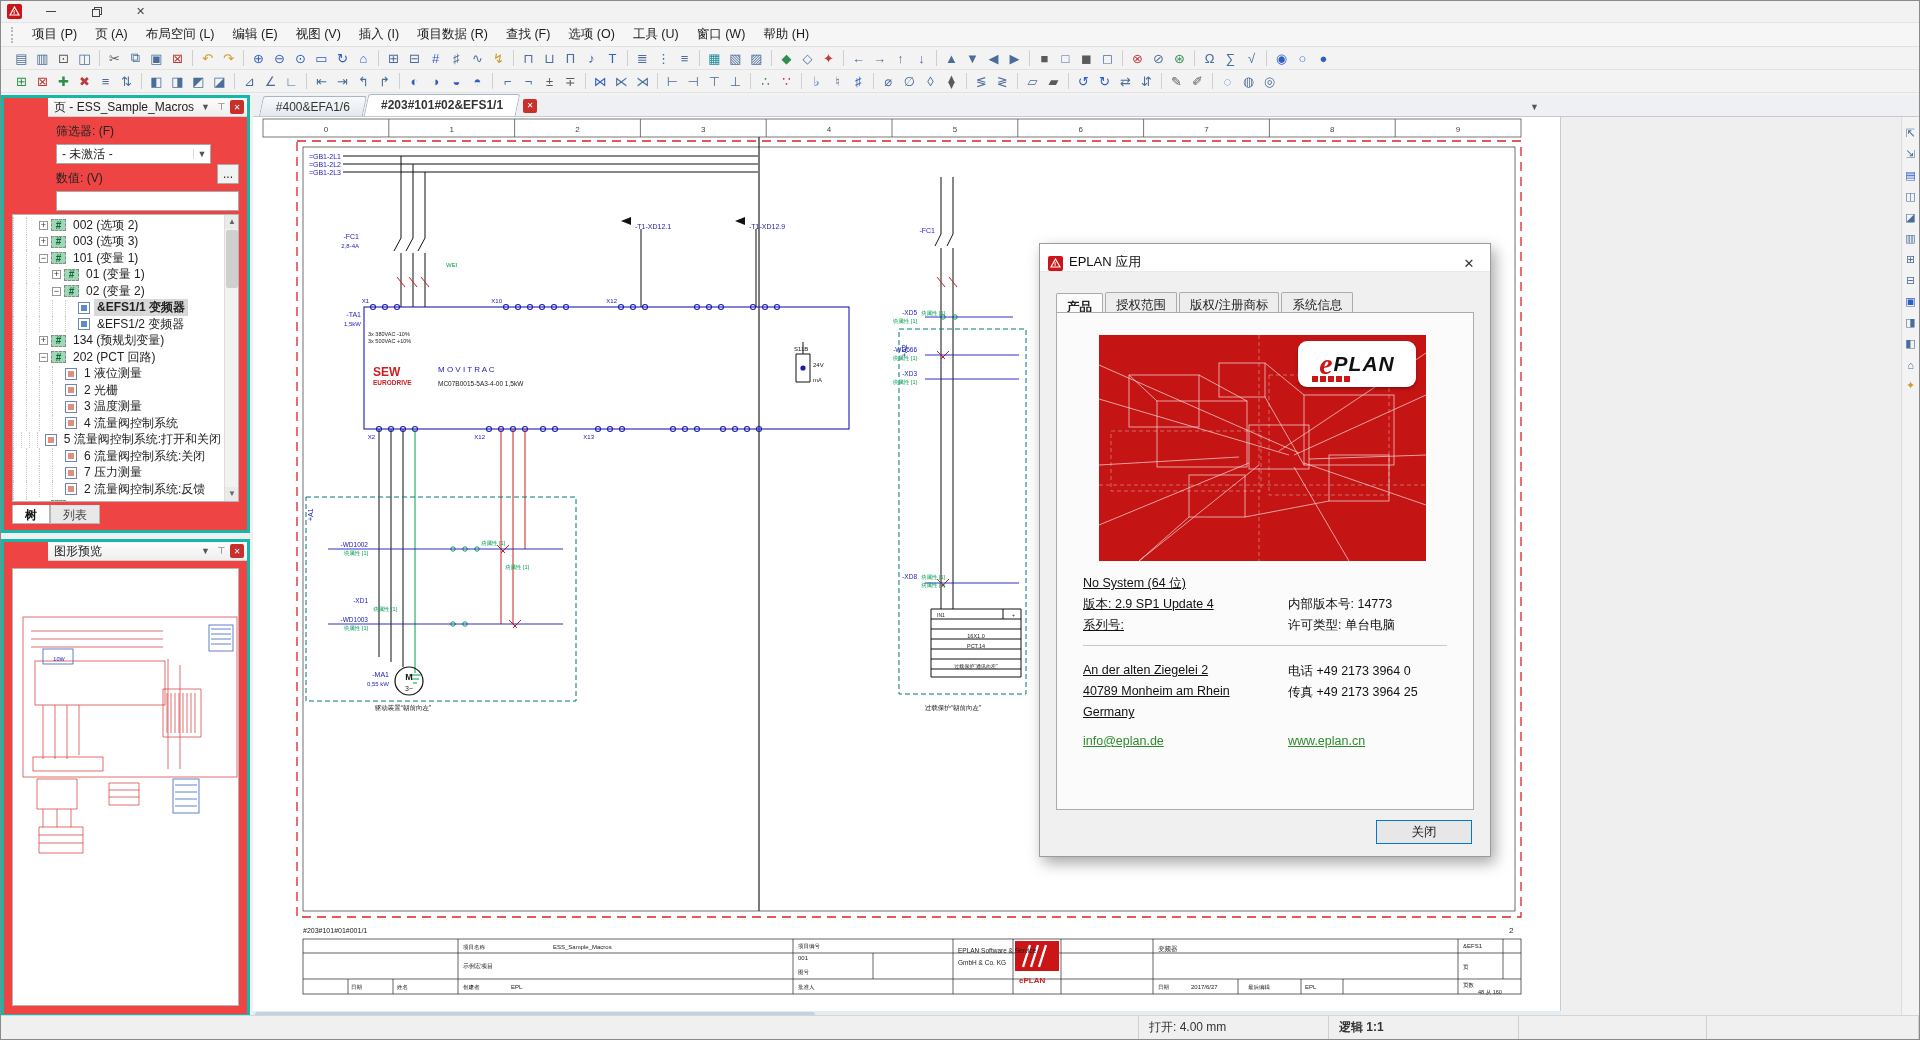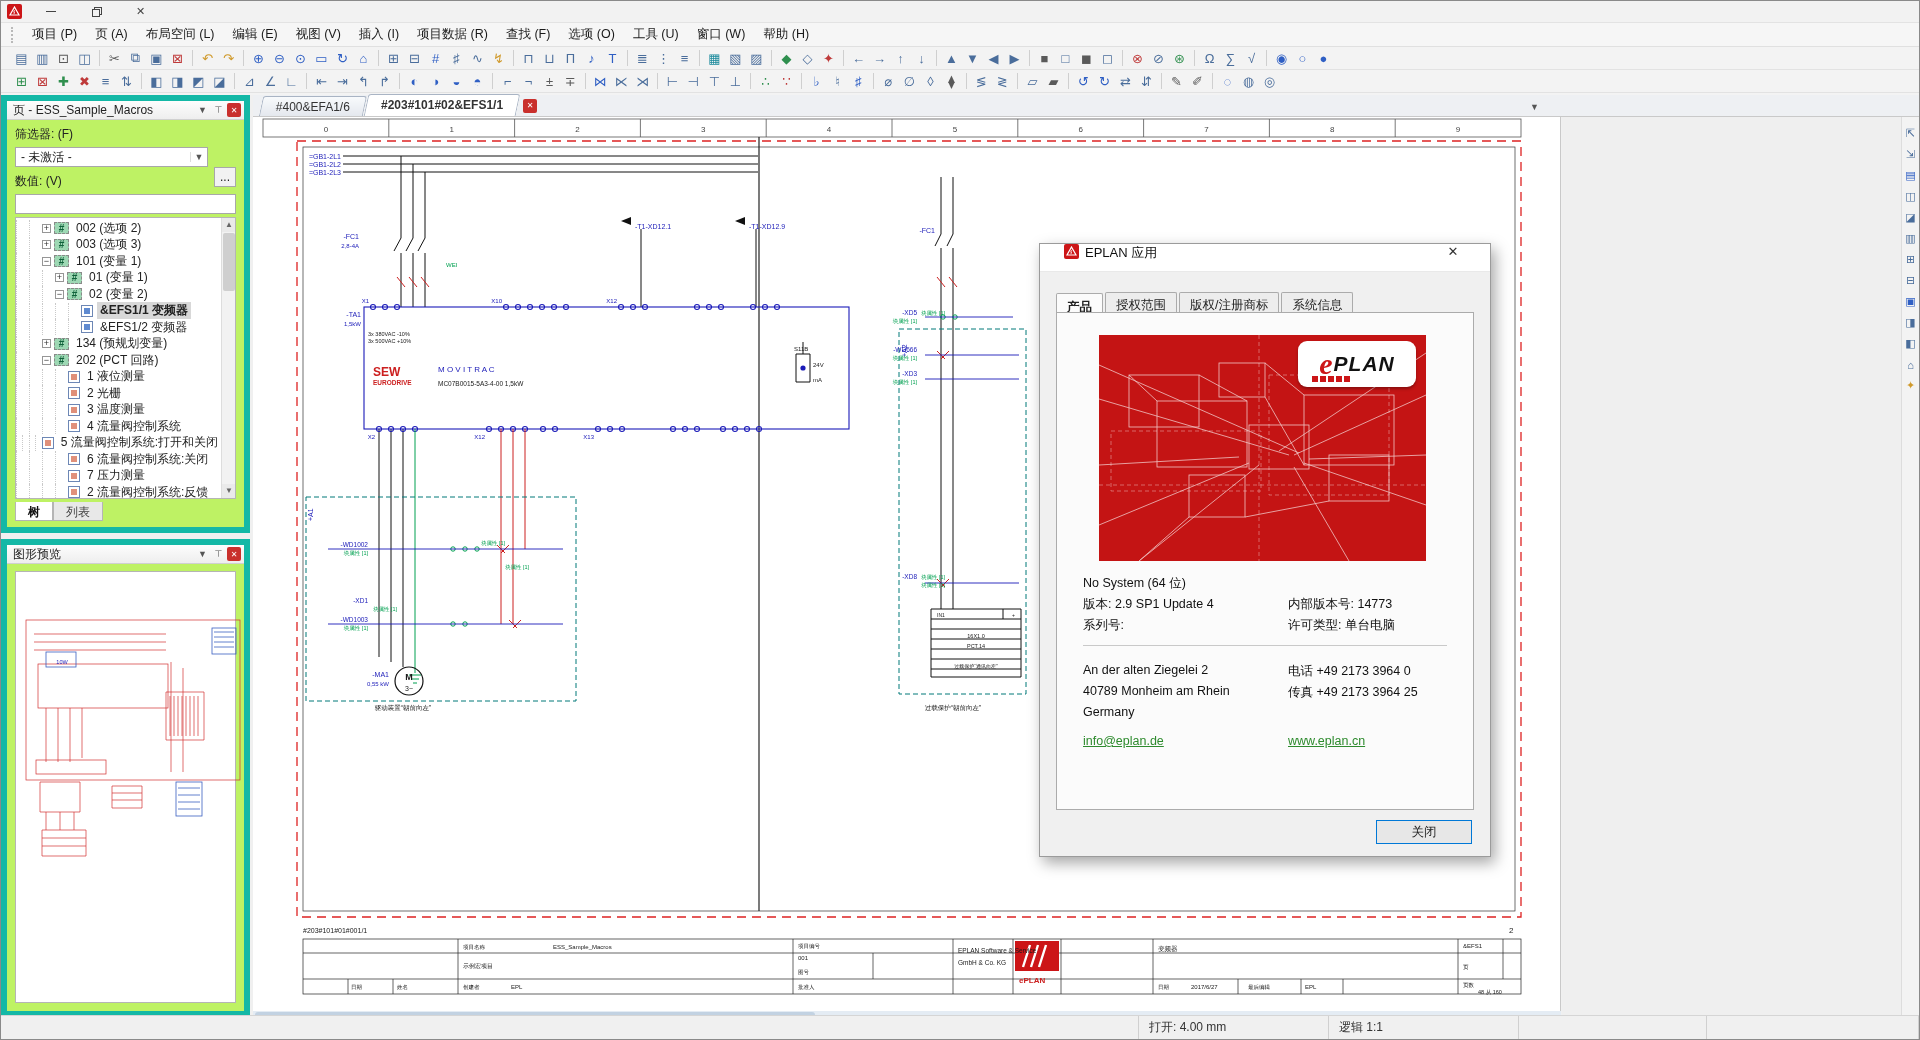--- a/index.html
+++ b/index.html
@@ -24,21 +24,21 @@
 
   
   .toolbar { display:flex; align-items:center; background:#f3f3f3; border-bottom:1px solid #e2e2e2; padding-left:10px; height:23px; overflow:hidden; }
   .tbi { width:21px; height:20px; display:inline-flex; align-items:center; justify-content:center; font-size:13px; border:1px solid transparent; border-radius:2px; }
   .tbsep { width:1px; height:16px; background:#cfcfcf; margin:0 4px; }
 
   
   #main { position:absolute; top:94px; left:0; right:0; bottom:24px; background:#f0f0f0; }
 
   
-  .dockpanel { position:absolute; background:#bef264; border:6px solid #14b8a6; }
+  .dockpanel { position:absolute; background:#ef4444; border:3px solid #14b8a6;padding-left:44px; }
   .dock-header { height:19px; background:linear-gradient(#fdfdfd,#eee); border-bottom:1px solid #d0d0d0; display:flex; align-items:center; padding:0 3px 0 6px; font-size:12px; color:#222; }
   .dock-header .dtitle { flex:1; white-space:nowrap; overflow:hidden; }
   .dkbtn { width:15px; height:14px; display:inline-flex; align-items:center; justify-content:center; font-size:9px; color:#555; margin-left:1px; }
   .dkbtn.close { background:#c9302c; color:#fff; border-radius:2px; font-weight:bold; font-size:8px; width:14px; }
 
   .lbl { font-size:12px; color:#222; padding:6px 8px 2px; }
   .combo { margin:2px 8px 0; height:20px; border:1px solid #a8a8a8; background:#fff; display:flex; align-items:center; font-size:12px; }
   .combo .val { flex:1; padding-left:5px; color:#222; }
   .combo .arrow { width:17px; text-align:center; color:#555; font-size:9px; border-left:1px solid #ddd; }
   .dots-btn { position:absolute; right:8px; width:22px; height:20px; border:1px solid #a8a8a8; background:#f2f2f2; text-align:center; line-height:18px; }
@@ -80,37 +80,37 @@
   #hscroll { position:absolute; left:252px; top:916px; width:1308px; height:10px; background:#e4ecf4; }
   #hscroll .thumb { position:absolute; left:2px; top:1px; width:560px; height:8px; background:#c2d2e2; border-radius:3px;}
   #mdigray { position:absolute; left:1561px; top:22px; right:18px; bottom:0; background:#efefef; }
 
   
   #rightbar { position:absolute; right:0; top:22px; width:18px; bottom:0; background:#f3f3f3; border-left:1px solid #ddd; display:flex; flex-direction:column; align-items:center; padding-top:6px; }
   #rightbar .tbi { width:17px; height:21px; font-size:11px; }
 
   
   #dialog { position:absolute; left:1038px; top:148px; width:452px; height:614px; background:#f0f0f0; border:1px solid #9b9b9b; box-shadow:4px 6px 14px rgba(0,0,0,.35); }
-  .dlg-title { height:28px; background:#fff; display:flex; align-items:flex-start; padding:0 24px; border-bottom:1px solid #e9e9e9;}
+  .dlg-title { height:28px; background:#fff; display:flex; align-items:flex-end; padding:0 8px; border-bottom:1px solid #e9e9e9;}
   .dlg-title .dtxt { flex:1; font-size:13px; color:#111; }
   .dlg-title .dclose { width:26px; text-align:center; font-size:13px; color:#333; }
   .dlg-tabs { display:flex; padding:20px 16px 0; }
   .dtab { padding:4px 10px; font-size:12.5px; border:1px solid #ababab; border-bottom:none; background:#ededed; margin-right:2px; border-radius:2px 2px 0 0; color:#222;}
   .dtab.active { background:#fbfbfb; position:relative; top:1px; padding-top:5px; font-weight:bold;}
   .dlg-page { position:absolute; left:16px; right:16px; top:68px; bottom:46px; background:#fbfbfb; border:1px solid #ababab; }
   .dlg-img { position:absolute; left:42px; top:22px; width:327px; height:226px; background:#c41414; overflow:hidden;}
   .dlg-logo { position:absolute; right:10px; top:6px; width:118px; height:46px; background:#fff; border-radius:9px; box-shadow:0 2px 3px rgba(0,0,0,.3); display:flex; align-items:center; justify-content:center;}
   .dlg-logo .e { color:#cc1517; font-size:30px; font-weight:bold; font-style:italic; font-family:"Liberation Serif",serif; margin-right:1px;}
   .dlg-logo .plan { color:#111; font-size:21px; font-weight:bold; font-style:italic; letter-spacing:1px;}
   .dlg-logo .sq { position:absolute; left:14px; bottom:5px; display:flex; }
   .dlg-logo .sq i { width:6px; height:6px; background:#cc1517; margin-right:2px; }
   .img-side { position:absolute; right:2px; top:224px; transform:rotate(-90deg); transform-origin:right top; color:#fff; font-size:5px; opacity:.85; white-space:nowrap;}
   .dlg-info { position:absolute; left:26px; right:26px; top:262px; }
   .irow { display:flex; min-height:21px; font-size:12.5px; color:#111; }
-  .irow .l { width:205px; }
+  .irow .l { width:205px;text-decoration:underline; }
   .irow .r { flex:1; }
   .irow .link { color:#2e8b2e; text-decoration:underline; }
   .dlg-hr { border-top:1px solid #c9c9c9; margin:7px 0 9px; }
   .dlg-close-btn { position:absolute; right:18px; bottom:12px; width:96px; height:24px; background:#e7e7e7; border:1px solid #0078d7; font-size:12.5px; text-align:center; line-height:22px; }
 
   
   #statusbar { position:absolute; left:0; right:0; bottom:0; height:24px; background:#f0f0f0; border-top:1px solid #d5d5d5; display:flex; align-items:stretch; font-size:12px; color:#333;}
   .scell { border-right:1px solid #d0d0d0; display:flex; align-items:center; padding:0 10px; white-space:nowrap; }
 
   svg text { font-family:"Liberation Sans","DejaVu Sans",sans-serif; }
@@ -917,17 +917,17 @@
           </div>
       </div>
       <div class="dlg-close-btn">关闭</div>
     </div>
 
   </div>
 
   <div id="statusbar">
       <div class="scell" style="flex: 1 1 0%;"></div>
       <div class="scell" style="width: 190px;">打开: 4.00 mm</div>
-      <div class="scell" style="width: 190px;">逻辑 1:1</div>
+      <div class="scell" style="width: 190px; font-weight: bold;">逻辑 1:1</div>
       <div class="scell" style="width: 188px;"></div>
       <div class="scell" style="width: 212px;"></div>
     </div>
 </div>
 
 </body></html>

